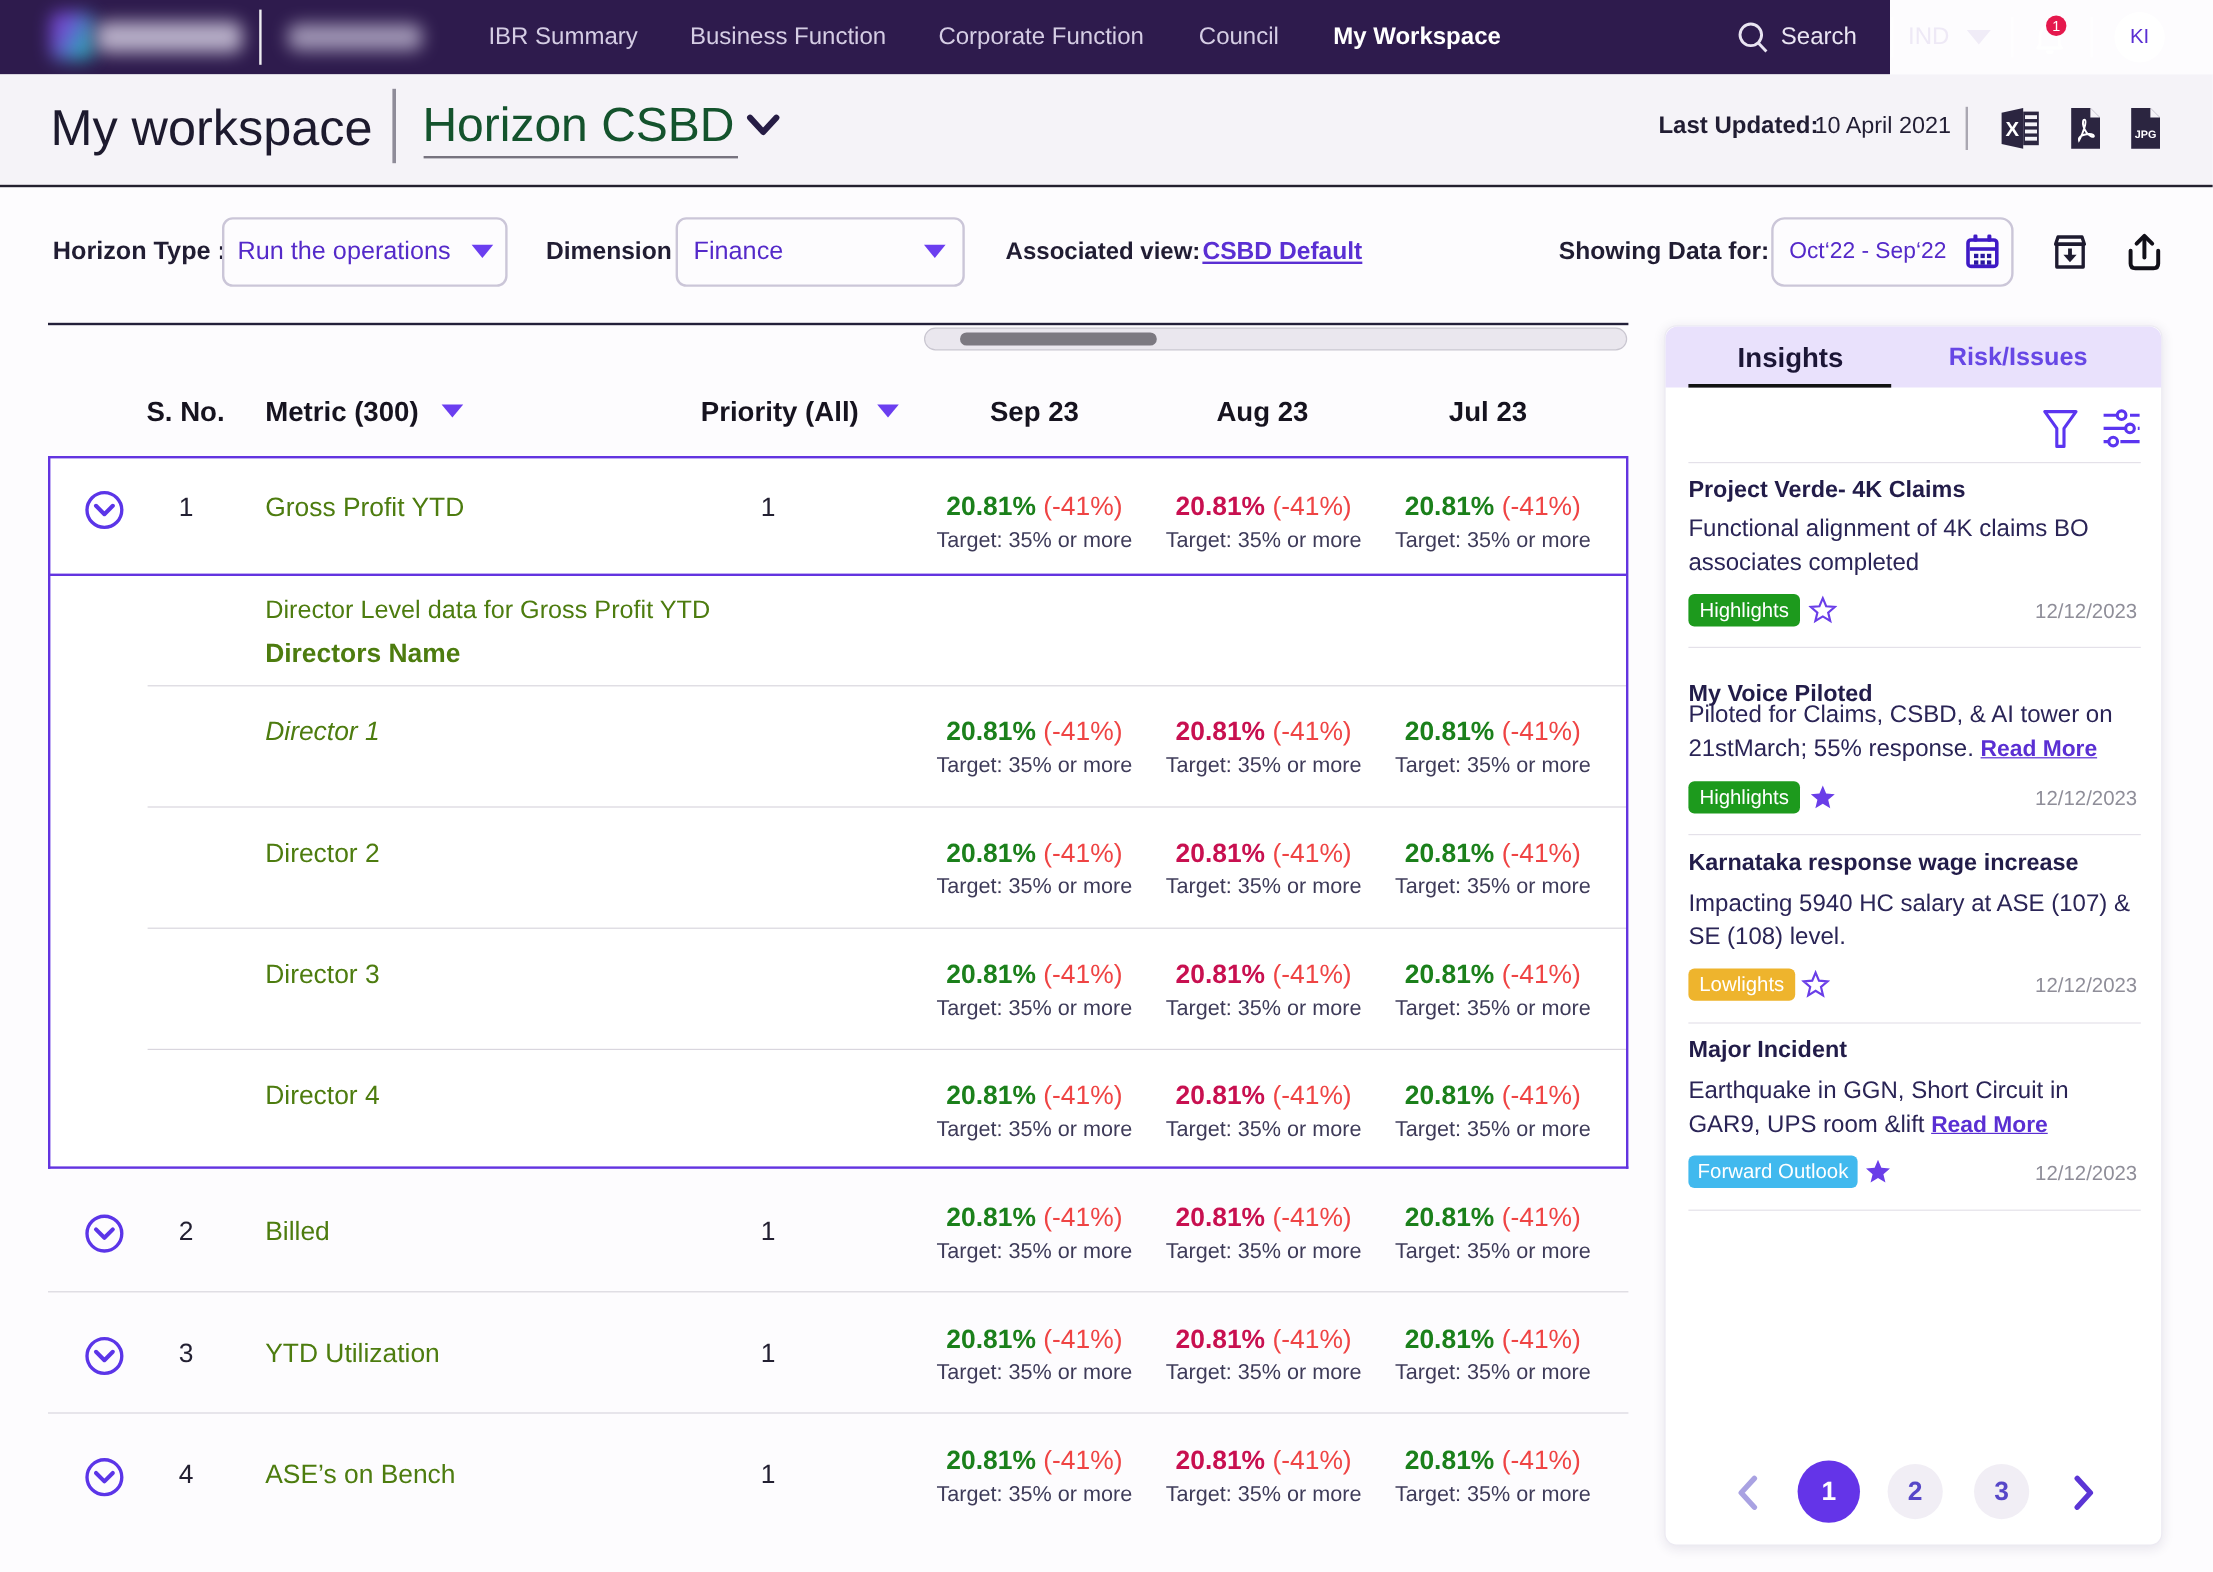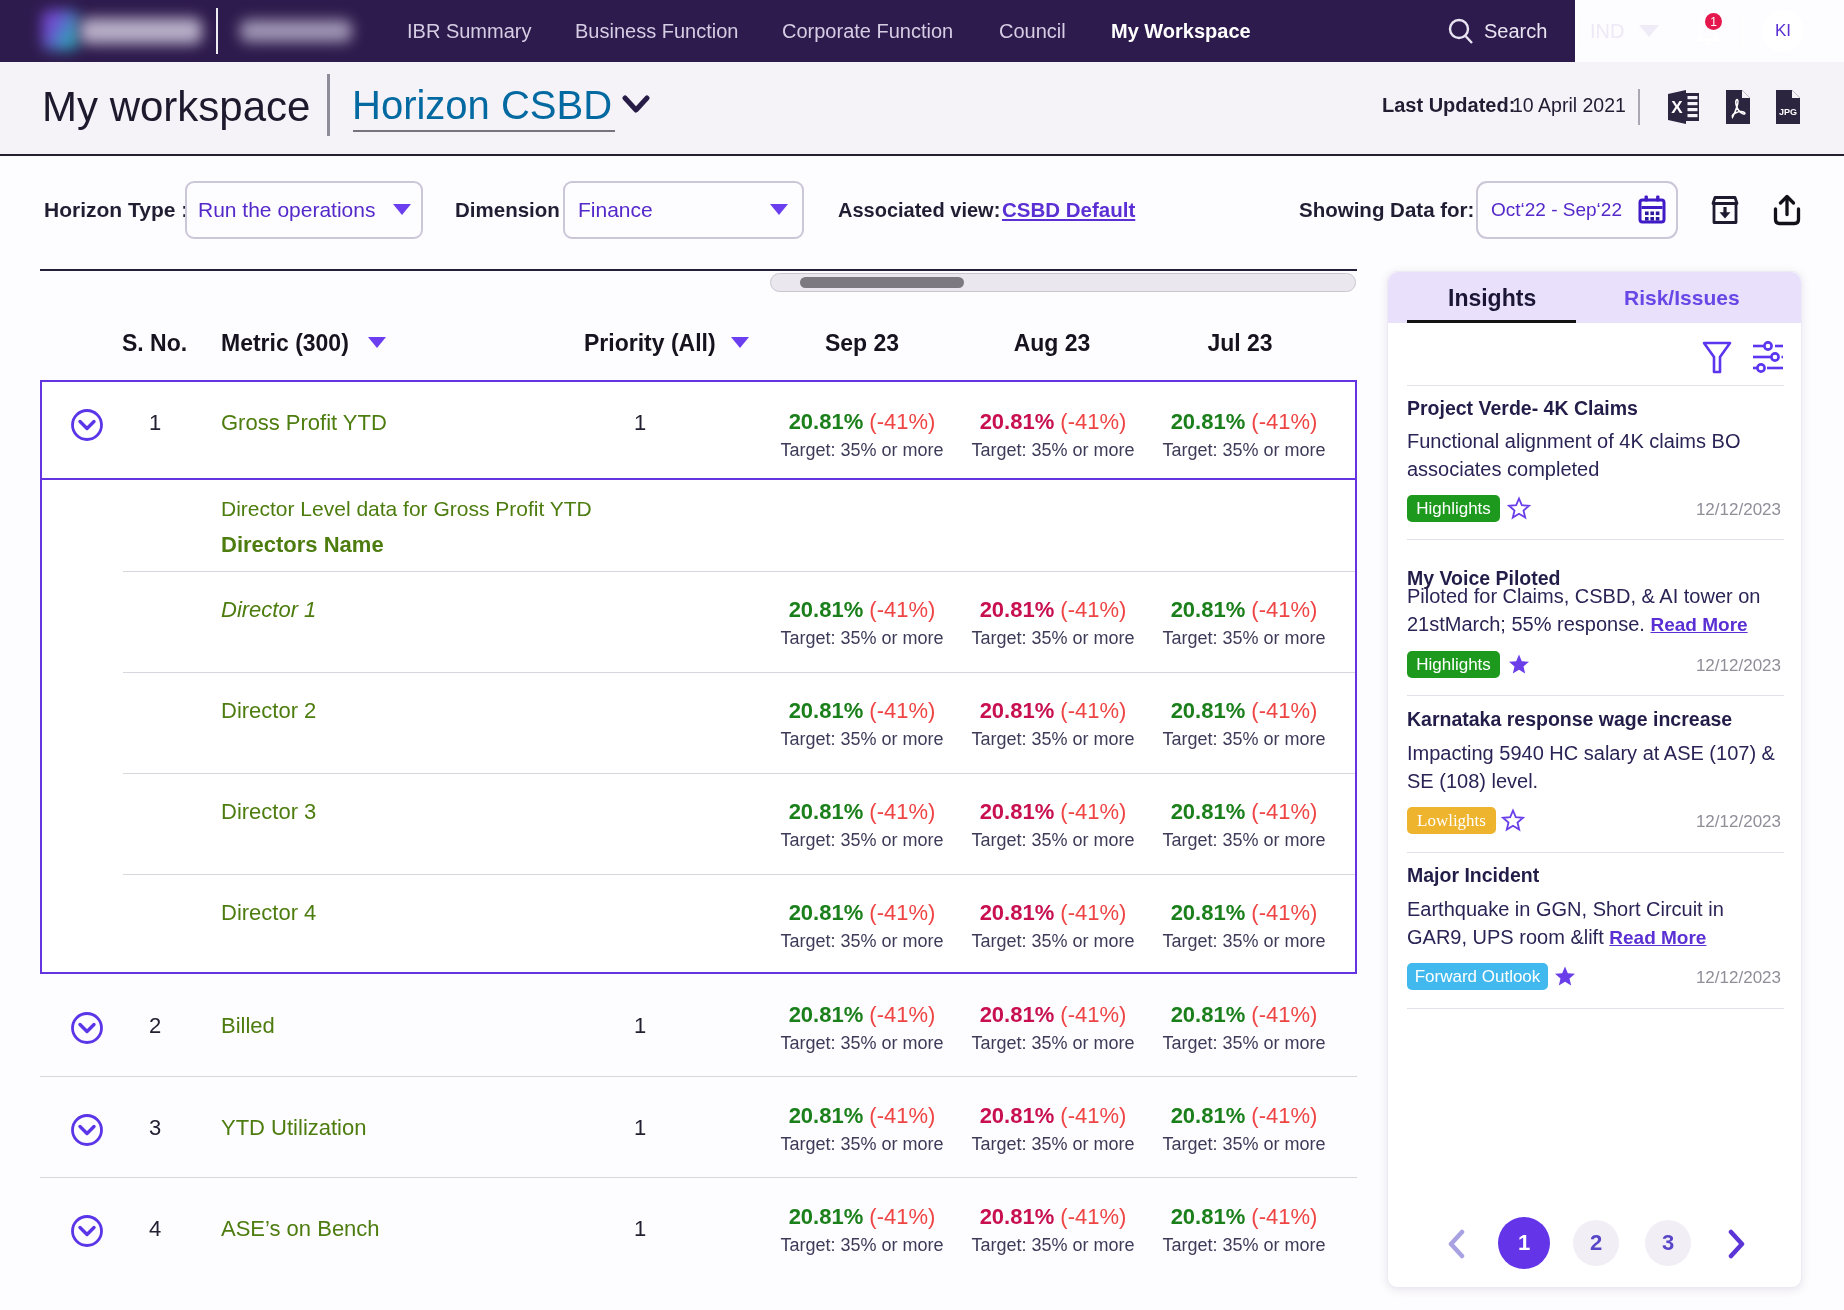--- a/index.html
+++ b/index.html
@@ -65,21 +65,21 @@
     <path d="M11 27 a3.2 3.2 0 0 0 6.4 0" fill="#fff"></path>
   </svg>
   <div class="abs" style="left:1705px; top:13px; width:17px; height:17px; border-radius:50%; background:#e5184d; color:#fff; font-size:12px; display:flex; align-items:center; justify-content:center;">1</div>
   <div class="navdiv" style="left:1742px; top:14px; height:34px; width:1.5px; opacity:.7;"></div>
   <div class="abs" style="left:1762px; top:10px; width:42px; height:42px; border-radius:50%; background:#fff; color:#5a2fd3; font-size:17px; display:flex; align-items:center; justify-content:center;">KI</div>
 </div>
 
 <div id="subbar"></div>
 <div class="abs" style="left:42px; top:107px; transform:translateY(-50%); font-size:42px; color:#1d1a2e;">My workspace</div>
 <div class="abs" style="left:327px; top:74px; width:3px; height:62px; background:#8f8c99;"></div>
-<div class="abs" style="left:352px; top:105px; transform:translateY(-50%); font-size:40px; color:#0369a1;">Horizon CSBD</div>
+<div class="abs" style="left:352px; top:105px; transform:translateY(-50%); font-size:40px; color:#14532d;">Horizon CSBD</div>
 <svg class="abs" style="left:622px; top:94px;" width="28" height="22" viewBox="0 0 28 22">
     <polyline points="3,4 14,16 25,4" fill="none" stroke="#261c45" stroke-width="5" stroke-linecap="round" stroke-linejoin="round"></polyline>
   </svg>
 <div class="abs" style="left:353px; top:130px; width:262px; height:2px; background:#77737f;"></div>
 <div class="abs" style="left:1382px; top:105px; transform:translateY(-50%); font-size:20px; font-weight:bold; color:#211d33;">Last Updated:</div>
 <div class="abs" style="left:1512px; top:105px; transform:translateY(-50%); font-size:19.5px; color:#211d33;">10 April 2021</div>
 <div class="abs" style="left:1638px; top:89px; width:2px; height:36px; background:#aaa7b2;"></div>
 
 <svg class="abs" style="left:1666px; top:88px;" width="36" height="38" viewBox="0 0 36 38">
   <path d="M2 6 L20 2 L20 36 L2 32 Z" fill="#2b2540"></path>
@@ -300,21 +300,21 @@
   <div class="tag" style="top:379px; width:93px; background:#1d9a1d;">Highlights</div>
   <svg class="abs" style="left:119px; top:380px;" width="24" height="24" viewBox="0 0 24 24">
       <path d="M12 2.5 L14.8 9.2 L22 9.8 L16.5 14.5 L18.2 21.5 L12 17.7 L5.8 21.5 L7.5 14.5 L2 9.8 L9.2 9.2 Z" fill="#6a3ee8"></path>
     </svg>
   <div class="cdate" style="top:384px;">12/12/2023</div>
   <div class="cdiv" style="top:423px;"></div>
 
   <div class="card-title" style="top:436px;">Karnataka response wage increase</div>
   <div class="card-body" style="top:470px;">Impacting 5940 HC salary at ASE (107) &amp;</div>
   <div class="card-body" style="top:498px;">SE (108) level.</div>
-  <div class="tag" style="top:535px; width:89px; background:#eeb42d;font-family:Liberation Serif, serif;">Lowlights</div>
+  <div class="tag" style="top:535px; width:89px; background:#eeb42d;">Lowlights</div>
   <svg class="abs" style="left:113px; top:536px;" width="24" height="24" viewBox="0 0 24 24">
       <path d="M12 2.5 L14.8 9.2 L22 9.8 L16.5 14.5 L18.2 21.5 L12 17.7 L5.8 21.5 L7.5 14.5 L2 9.8 L9.2 9.2 Z" fill="none" stroke="#6a3ee8" stroke-width="1.8"></path>
     </svg>
   <div class="cdate" style="top:540px;">12/12/2023</div>
   <div class="cdiv" style="top:580px;"></div>
 
   <div class="card-title" style="top:592px;">Major Incident</div>
   <div class="card-body" style="top:626px;">Earthquake in GGN, Short Circuit in</div>
   <div class="card-body" style="top:654px;">GAR9, UPS room &amp;lift <span style="color:#5a2fd3; font-weight:bold; text-decoration:underline; font-size:19px;">Read More</span></div>
   <div class="tag" style="top:691px; width:141px; background:#41b9ee;">Forward Outlook</div>

